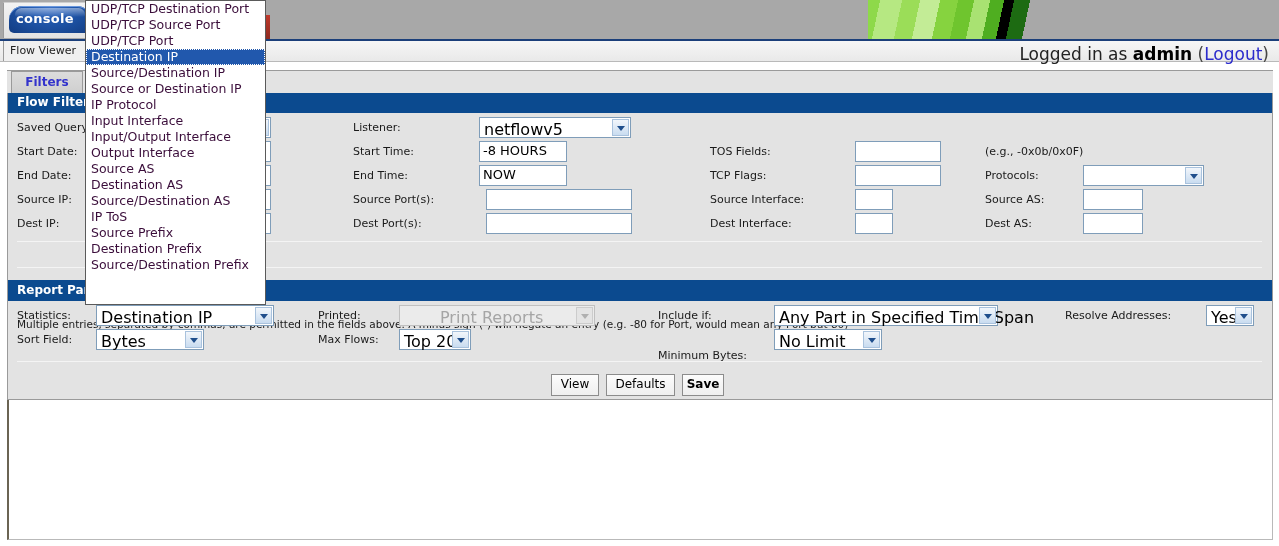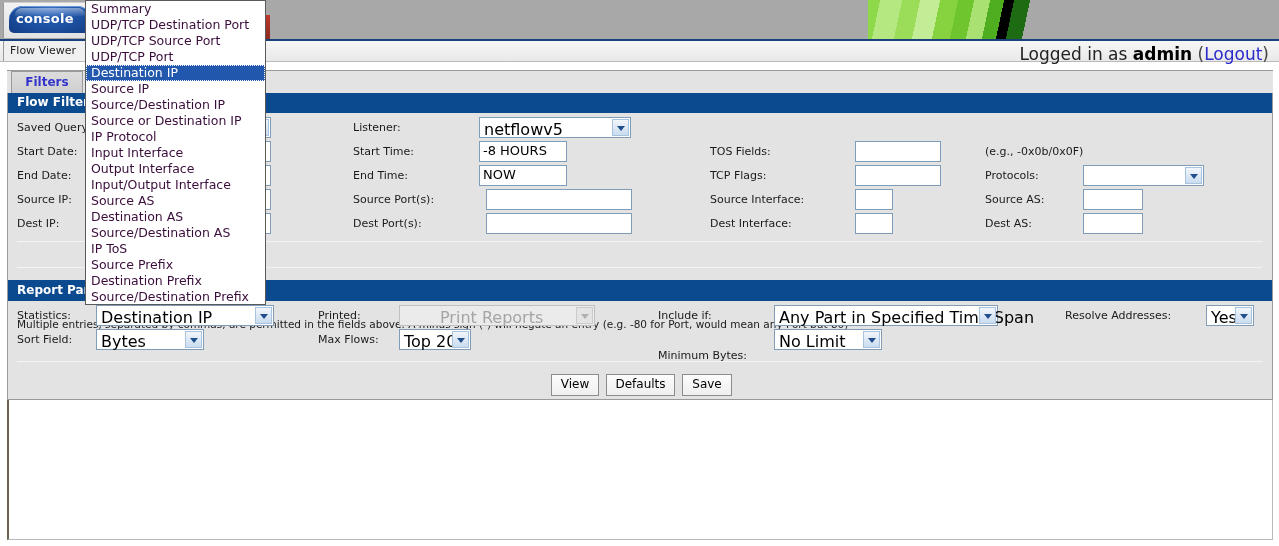--- a/index.html
+++ b/index.html
@@ -333,42 +333,40 @@
 
     <div class="lbl" style="left:1057px; top:238px;">Resolve Addresses:</div>
     <div class="sel" style="left:1198px; top:234px; width:48px;">
       <span class="selval">Yes</span>
       <span class="arrow"></span>
     </div>
 
     <div class="hr-sep" style="top:290px;"></div>
     <div class="btn" style="left:543px; top:303px; width:48px;">View</div>
     <div class="btn" style="left:598px; top:303px; width:69px;">Defaults</div>
-    <div class="btn" style="left:674px; top:303px; width:50px;">Save</div>
+    <div class="btn" style="left:674px; top:303px; width:42px;font-weight:bold;">Save</div>
   </div>
 
   <div class="tabstrip">
     <div class="tab">Filters</div>
   </div>
 
   <div class="content-area"></div>
 
   <div class="dropdown-list" id="ddlist">
-      <div class="dd-item">Summary</div>
       <div class="dd-item">UDP/TCP Destination Port</div>
       <div class="dd-item">UDP/TCP Source Port</div>
       <div class="dd-item">UDP/TCP Port</div>
       <div class="dd-item selected">Destination IP</div>
-      <div class="dd-item">Source IP</div>
       <div class="dd-item">Source/Destination IP</div>
       <div class="dd-item">Source or Destination IP</div>
       <div class="dd-item">IP Protocol</div>
       <div class="dd-item">Input Interface</div>
+      <div class="dd-item">Input/Output Interface</div>
       <div class="dd-item">Output Interface</div>
-      <div class="dd-item">Input/Output Interface</div>
       <div class="dd-item">Source AS</div>
       <div class="dd-item">Destination AS</div>
       <div class="dd-item">Source/Destination AS</div>
       <div class="dd-item">IP ToS</div>
       <div class="dd-item">Source Prefix</div>
       <div class="dd-item">Destination Prefix</div>
       <div class="dd-item">Source/Destination Prefix</div>
     </div>
 
 </div>

